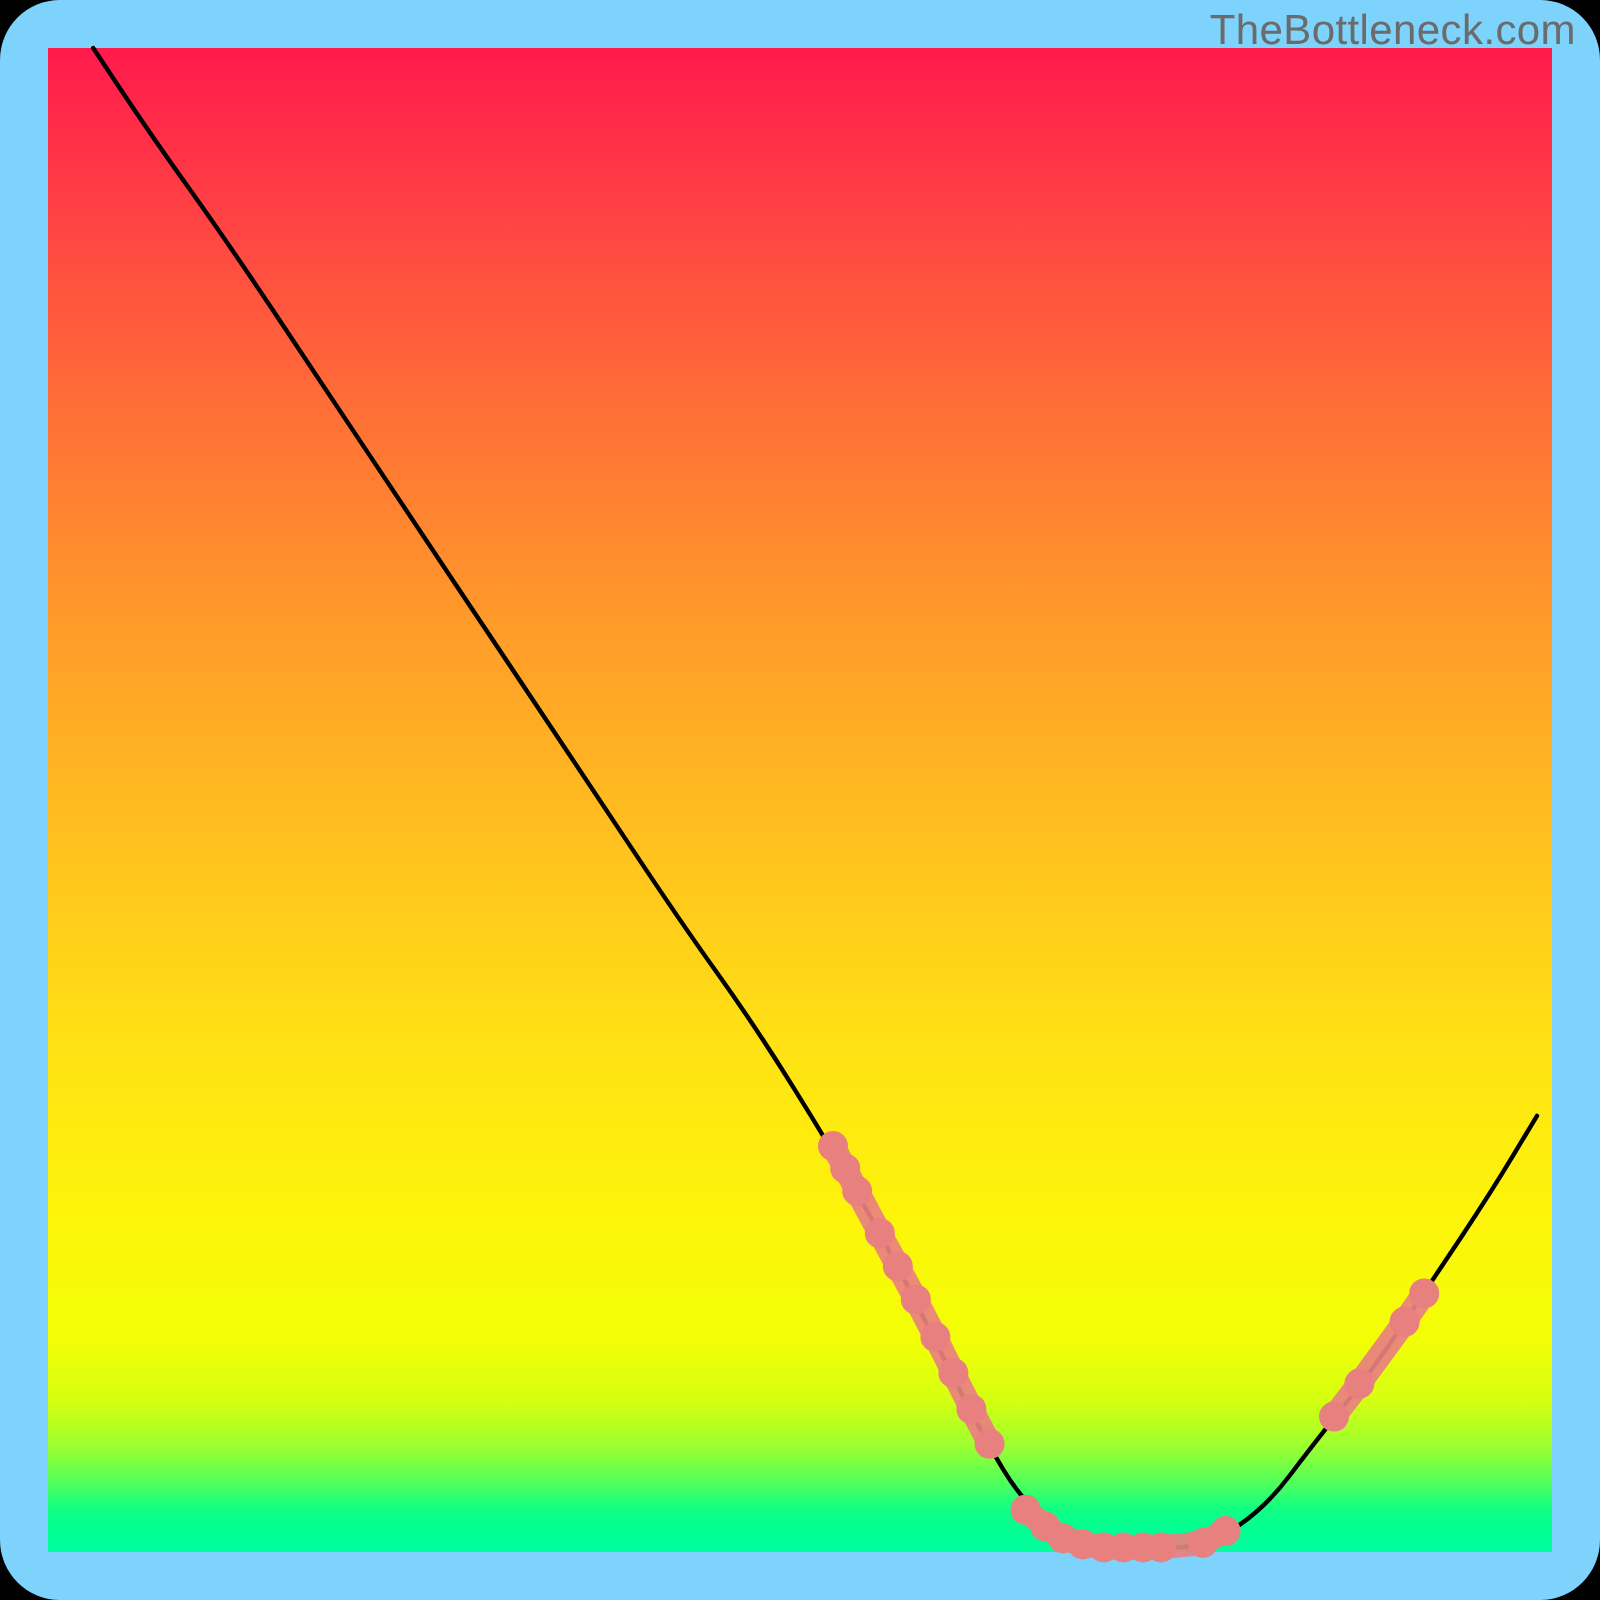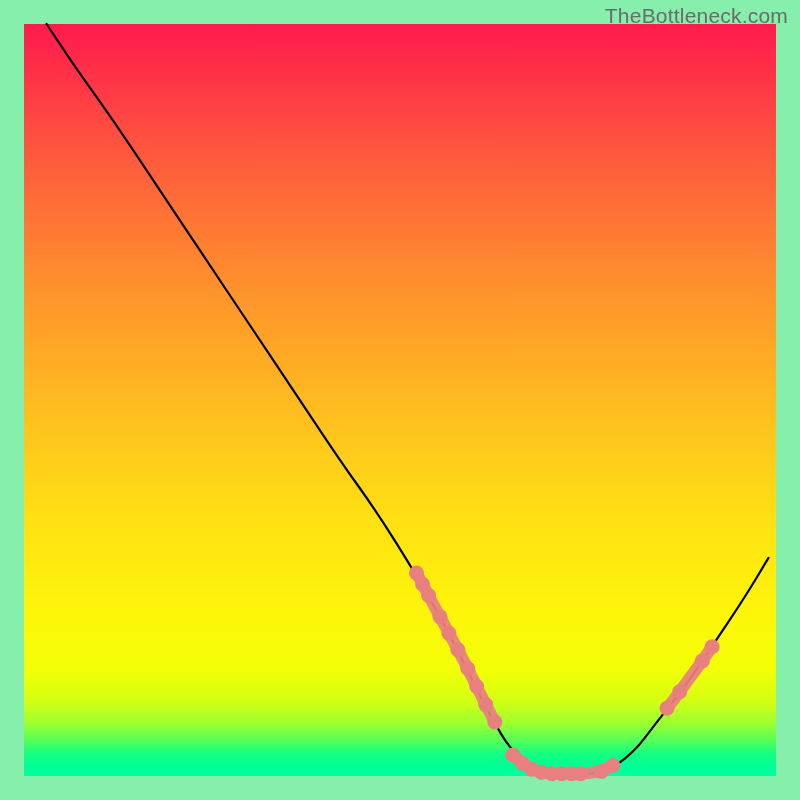--- a/index.html
+++ b/index.html
@@ -8,21 +8,22 @@
     width: 800px;
     height: 800px;
     background: #000;
     font-family: Arial, Helvetica, sans-serif;
     overflow: hidden;
   }
   .frame {
     position: relative;
     width: 800px;
     height: 800px;
-    background: #86efac;
+    background: #7dd3fc;
+    border-radius: 30px;
   }
   .watermark {
     position: absolute;
     top: 4px;
     right: 12px;
     color: #6b6b6b;
     font-size: 21px;
     font-weight: 500;
     letter-spacing: 0.2px;
     z-index: 5;

